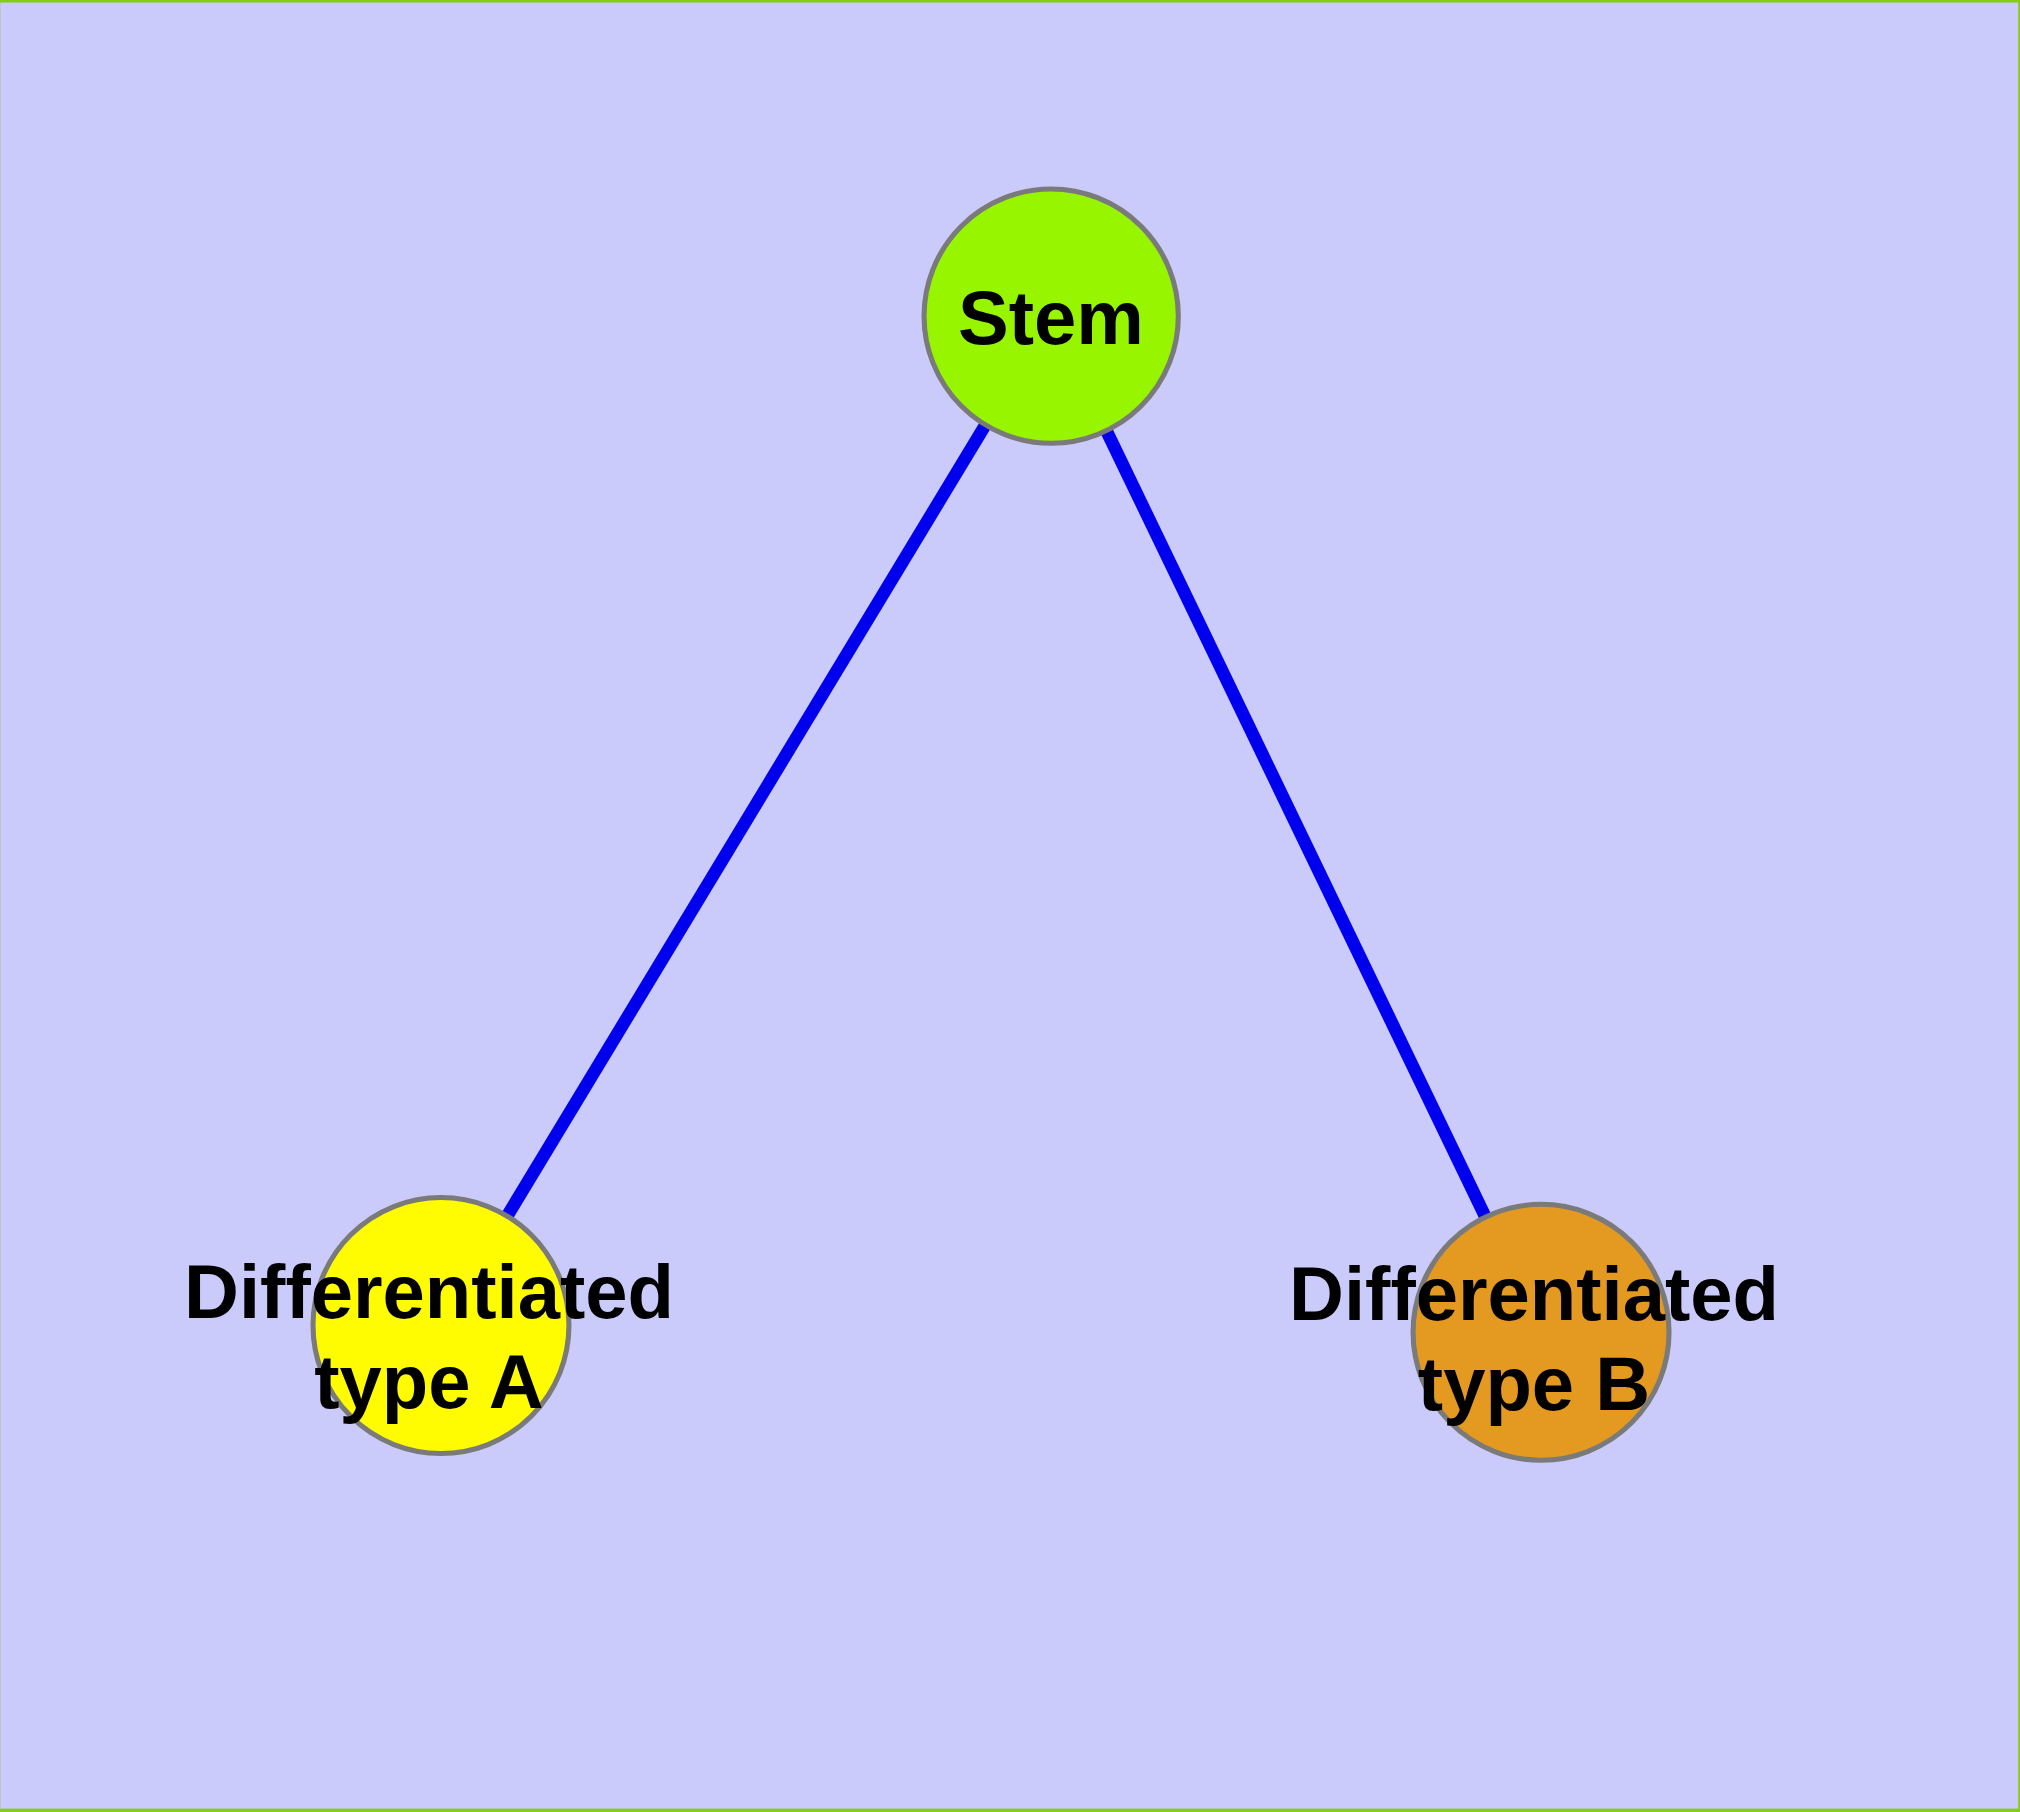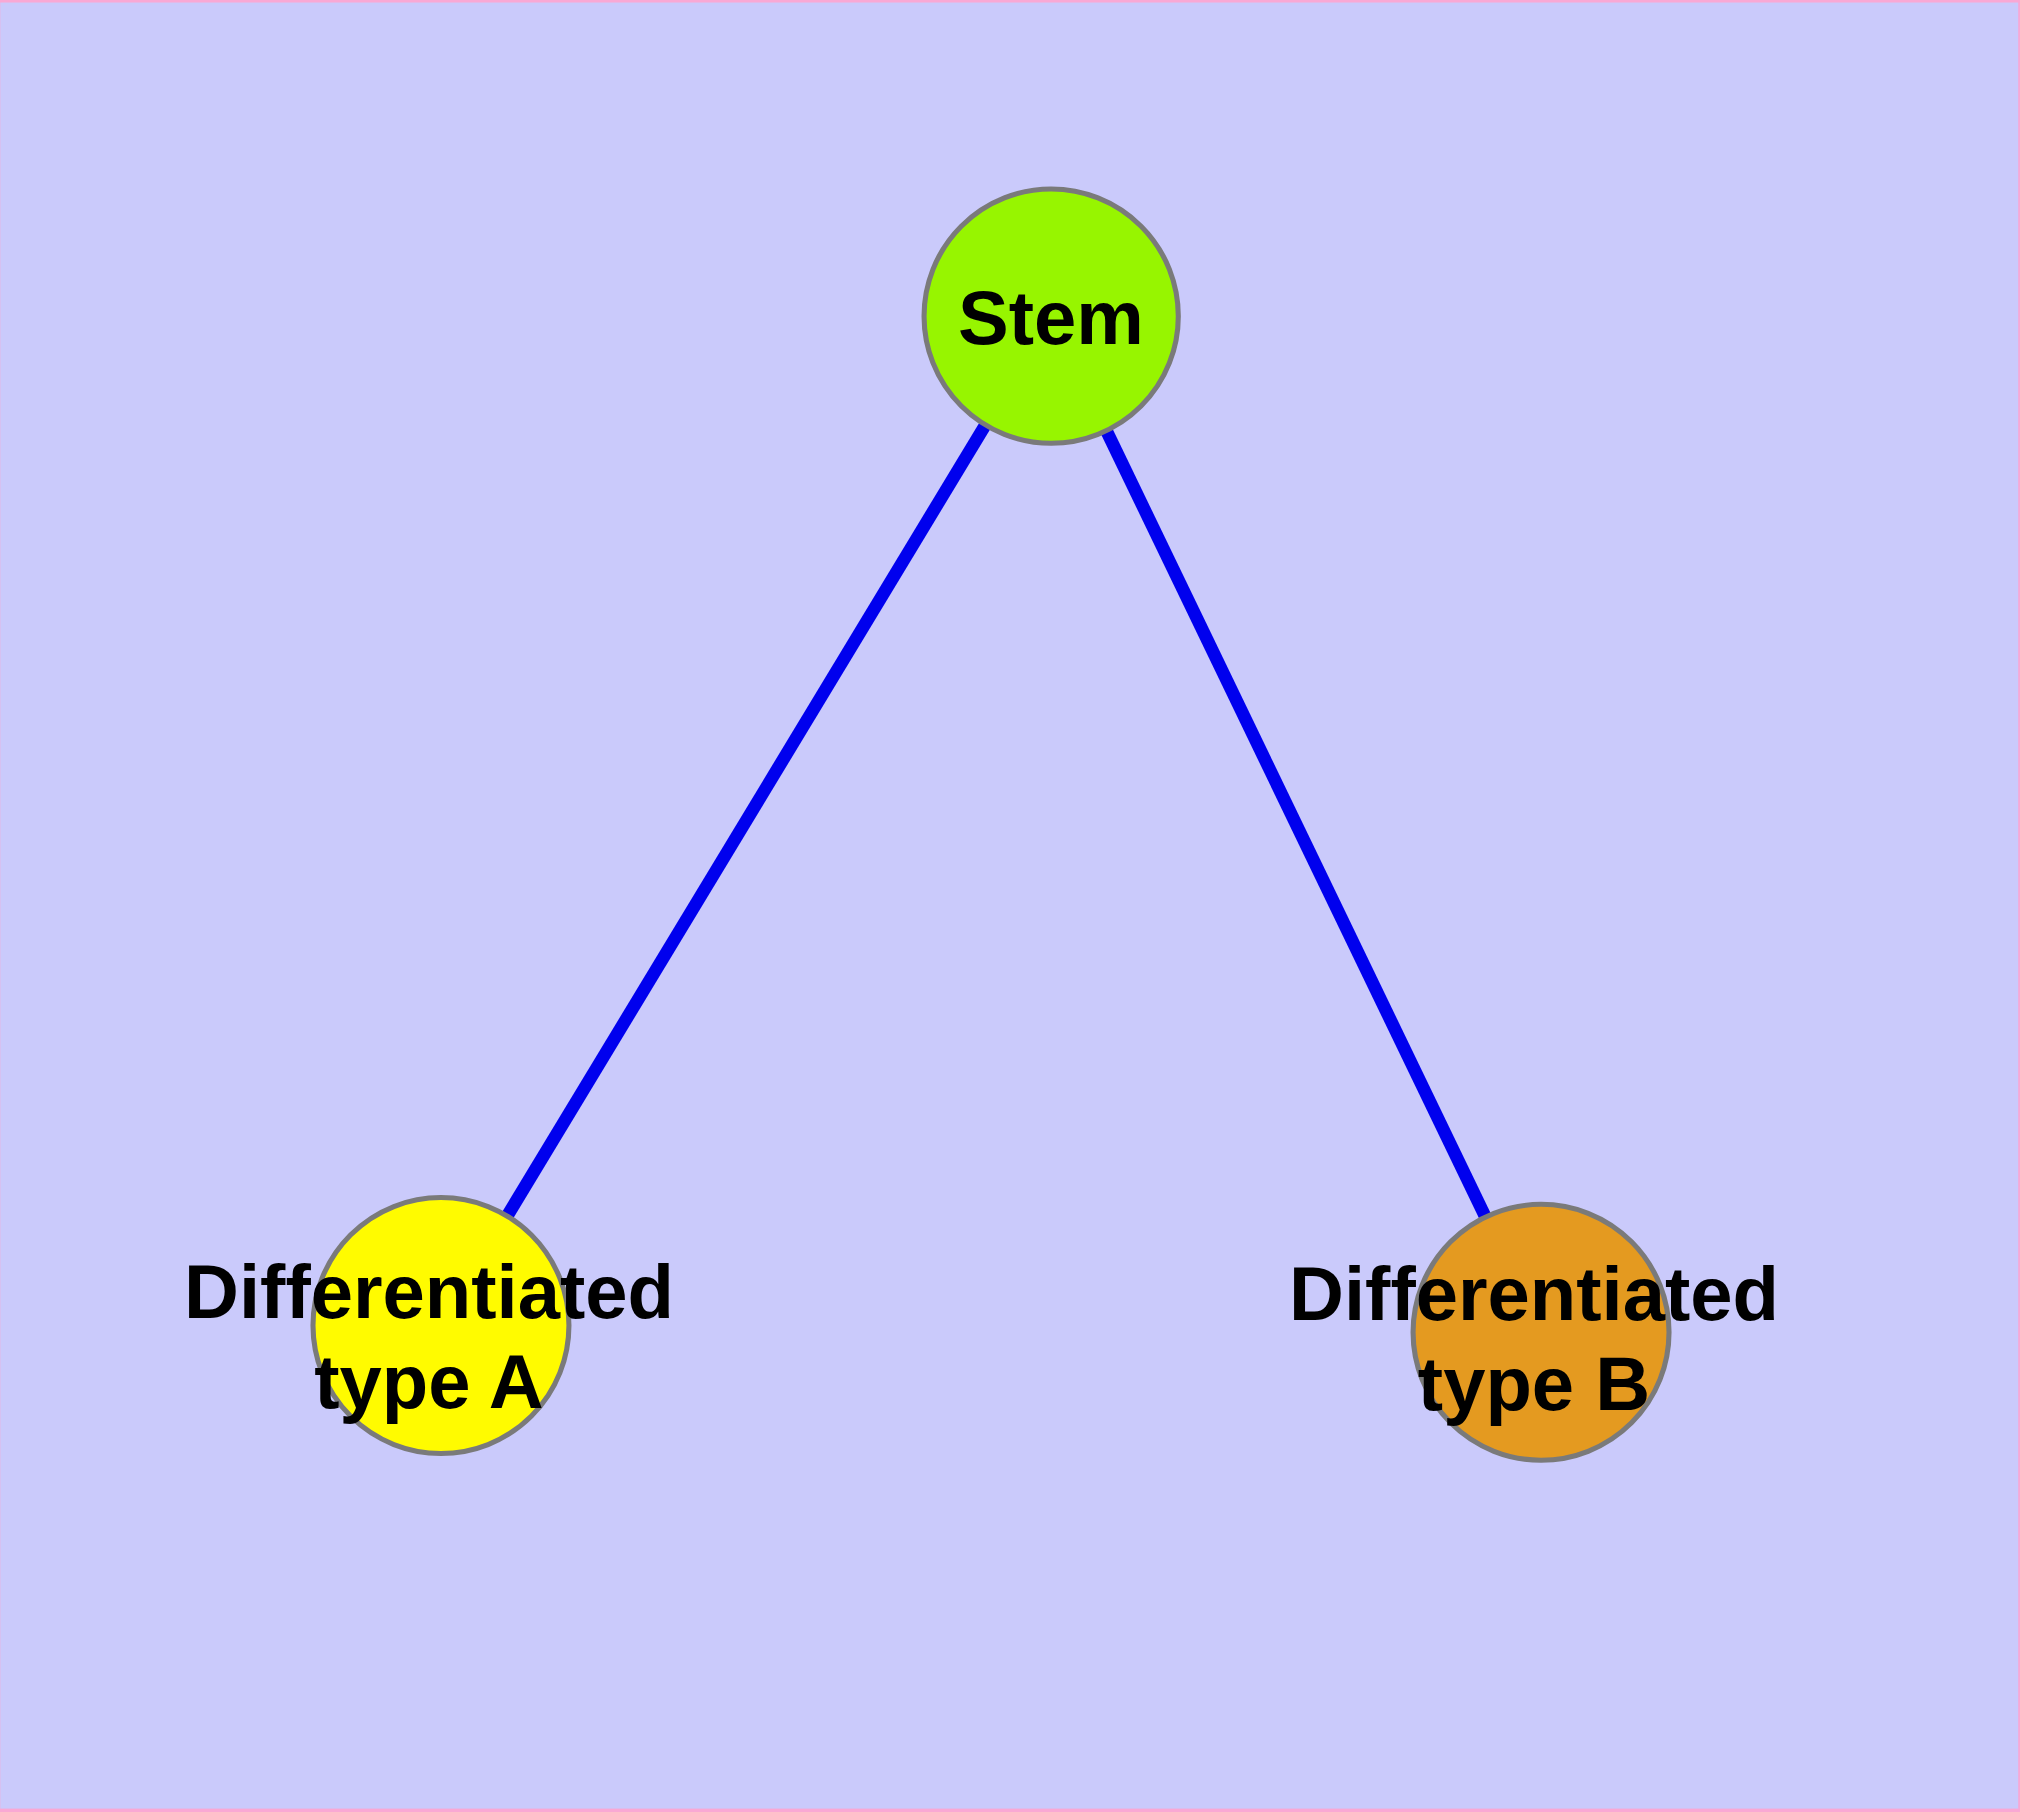--- a/index.html
+++ b/index.html
@@ -5,21 +5,21 @@
   html, body {
     margin: 0;
     padding: 0;
     background: #ffffff;
     font-family: "Liberation Sans", sans-serif;
   }
   .stage {
     position: relative;
     width: 2021px;
     height: 1812px;
-    background: #f9a8d4;
+    background: #84cc16;
     overflow: hidden;
   }
   .graph-svg {
     position: absolute;
     left: 0;
     top: 0;
     width: 2021px;
     height: 1812px;
     display: block;
   }

